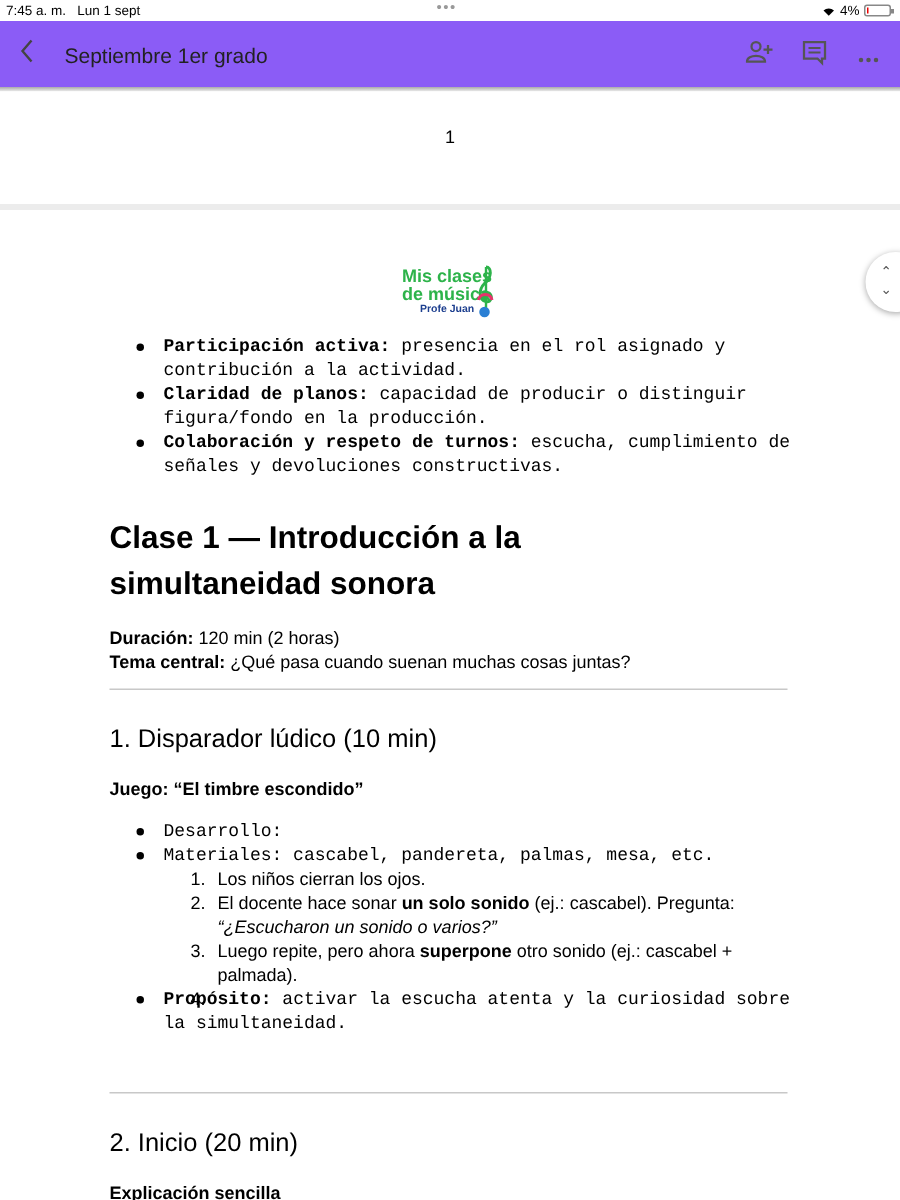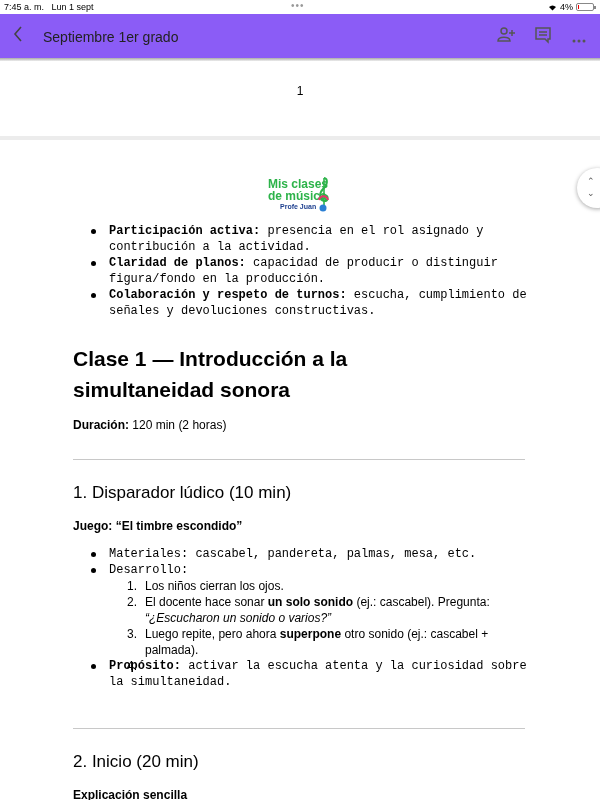--- a/index.html
+++ b/index.html
@@ -110,32 +110,33 @@
   <ul class="b" style="position:absolute; top:223px; left:0; width:455px;">
     <li><b>Participación activa:</b><span> presencia en el rol asignado y contribución a la actividad.</span></li>
     <li><b>Claridad de planos:</b><span> capacidad de producir o distinguir figura/fondo en la producción.</span></li>
     <li><b>Colaboración y respeto de turnos:</b><span> escucha, cumplimiento de señales y devoluciones constructivas.</span></li>
   </ul>
 
   <div class="h1" style="position:absolute; top:343px; left:0; width:330px;">Clase 1 — Introducción a la simultaneidad sonora</div>
 
   <div style="position:absolute; top:417px; left:0; width:455px;">
     <div><b>Duración:</b><span> 120 min (2 horas)</span></div>
+    <div><b>Tema central:</b><span> ¿Qué pasa cuando suenan muchas cosas juntas?</span></div>
   </div>
 
   <div class="hr" style="position:absolute; top:459px; left:0;"></div>
 
   <div class="h2" style="position:absolute; top:485px; left:0;">1. Disparador lúdico (10 min)</div>
 
   <div style="position:absolute; top:518px; left:0; font-weight:bold;">Juego: “El timbre escondido”</div>
 
   <div style="position:absolute; top:546px; left:0; width:455px;">
     <ul class="b">
+      <li><span>Desarrollo:</span></li>
       <li>Materiales: cascabel, pandereta, palmas, mesa, etc.</li>
-      <li><span>Desarrollo:</span></li>
     </ul>
     <ol class="n">
       <li><span class="num">1.</span><span>Los niños cierran los ojos.</span></li>
       <li><span class="num">2.</span><span>El docente hace sonar </span><b>un solo sonido</b><span> (ej.: cascabel). Pregunta: </span><i>“¿Escucharon un sonido o varios?”</i></li>
       <li><span class="num">3.</span><span>Luego repite, pero ahora </span><b>superpone</b><span> otro sonido (ej.: cascabel + palmada).</span></li>
       <li><span class="num">4.</span></li>
     </ol>
     <ul class="b">
       <li><b>Propósito:</b><span> activar la escucha atenta y la curiosidad sobre la simultaneidad.</span></li>
     </ul>

